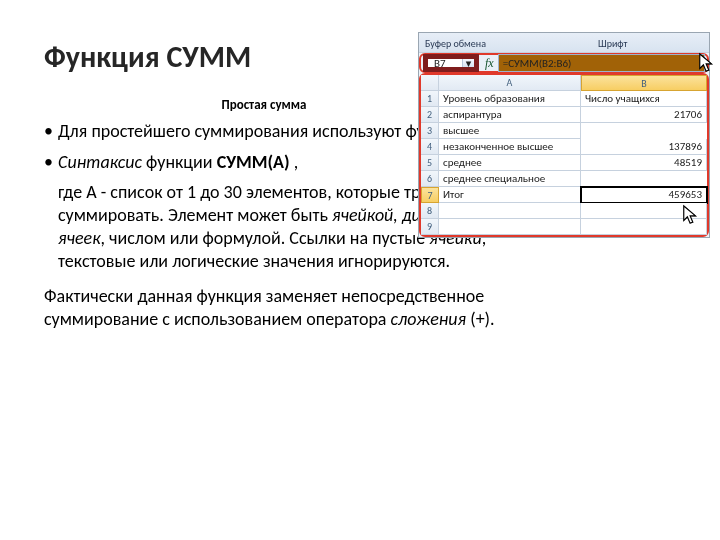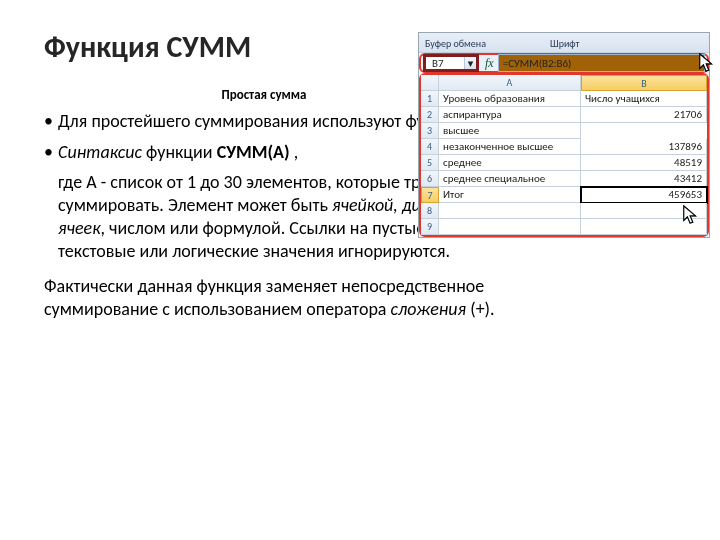--- a/index.html
+++ b/index.html
@@ -9,21 +9,21 @@
     background: #fff;
     font-family: "Calibri", "Arial", sans-serif;
     color: #000;
     position: relative;
     overflow: hidden;
   }
   .slide {
     width: 720px;
     height: 540px;
     position: relative;
-    padding: 28px 44px;
+    padding: 38px 44px;
   }
   h1 {
     font-size: 30px;
     font-weight: 700;
     color: #262626;
     margin-bottom: 22px;
   }
   .subtitle {
     font-size: 13px;
     font-weight: 700;
@@ -71,38 +71,38 @@
     background: #eef3f8;
     font-family: "Calibri", Arial, sans-serif;
     font-size: 11px;
     color: #222;
   }
   .ribbon-row {
     height: 20px;
     display: flex;
     align-items: flex-end;
     padding: 0 6px 2px 6px;
-    gap: 64px;
+    gap: 112px;
     font-size: 10px;
     color: #2a3a55;
     border-bottom: 1px solid #c6d1de;
     background: linear-gradient(#e7eef7,#d8e3f0);
   }
   .namebox-row {
     display: flex;
     align-items: center;
     height: 20px;
     background: #eaf0f8;
     border-bottom: 1px solid #c6d1de;
   }
   .namebox {
     width: 56px;
     height: 18px;
     background: #fff;
-    border: 3px solid #7f1d1d;
+    border: 5px solid #7f1d1d;
     margin-left: 2px;
     display: flex;
     align-items: center;
     padding-left: 6px;
     font-size: 11px;
   }
   .namebox .dd {
     margin-left: auto;
     width: 12px;
     height: 100%;
@@ -223,21 +223,20 @@
         <div class="cell-r colB right">137896</div>
       </div>
       <div class="row">
         <div class="rh">5</div>
         <div class="cell-r colA">среднее</div>
         <div class="cell-r colB right">48519</div>
       </div>
       <div class="row">
         <div class="rh">6</div>
         <div class="cell-r colA">среднее специальное</div>
-        <div class="cell-r colB right">43412</div>
       </div>
       <div class="row sel">
         <div class="rh">7</div>
         <div class="cell-r colA">Итог</div>
         <div class="cell-r colB right thick-border">459653</div>
       </div>
       <div class="row">
         <div class="rh">8</div>
         <div class="cell-r colA"></div>
         <div class="cell-r colB"></div>

